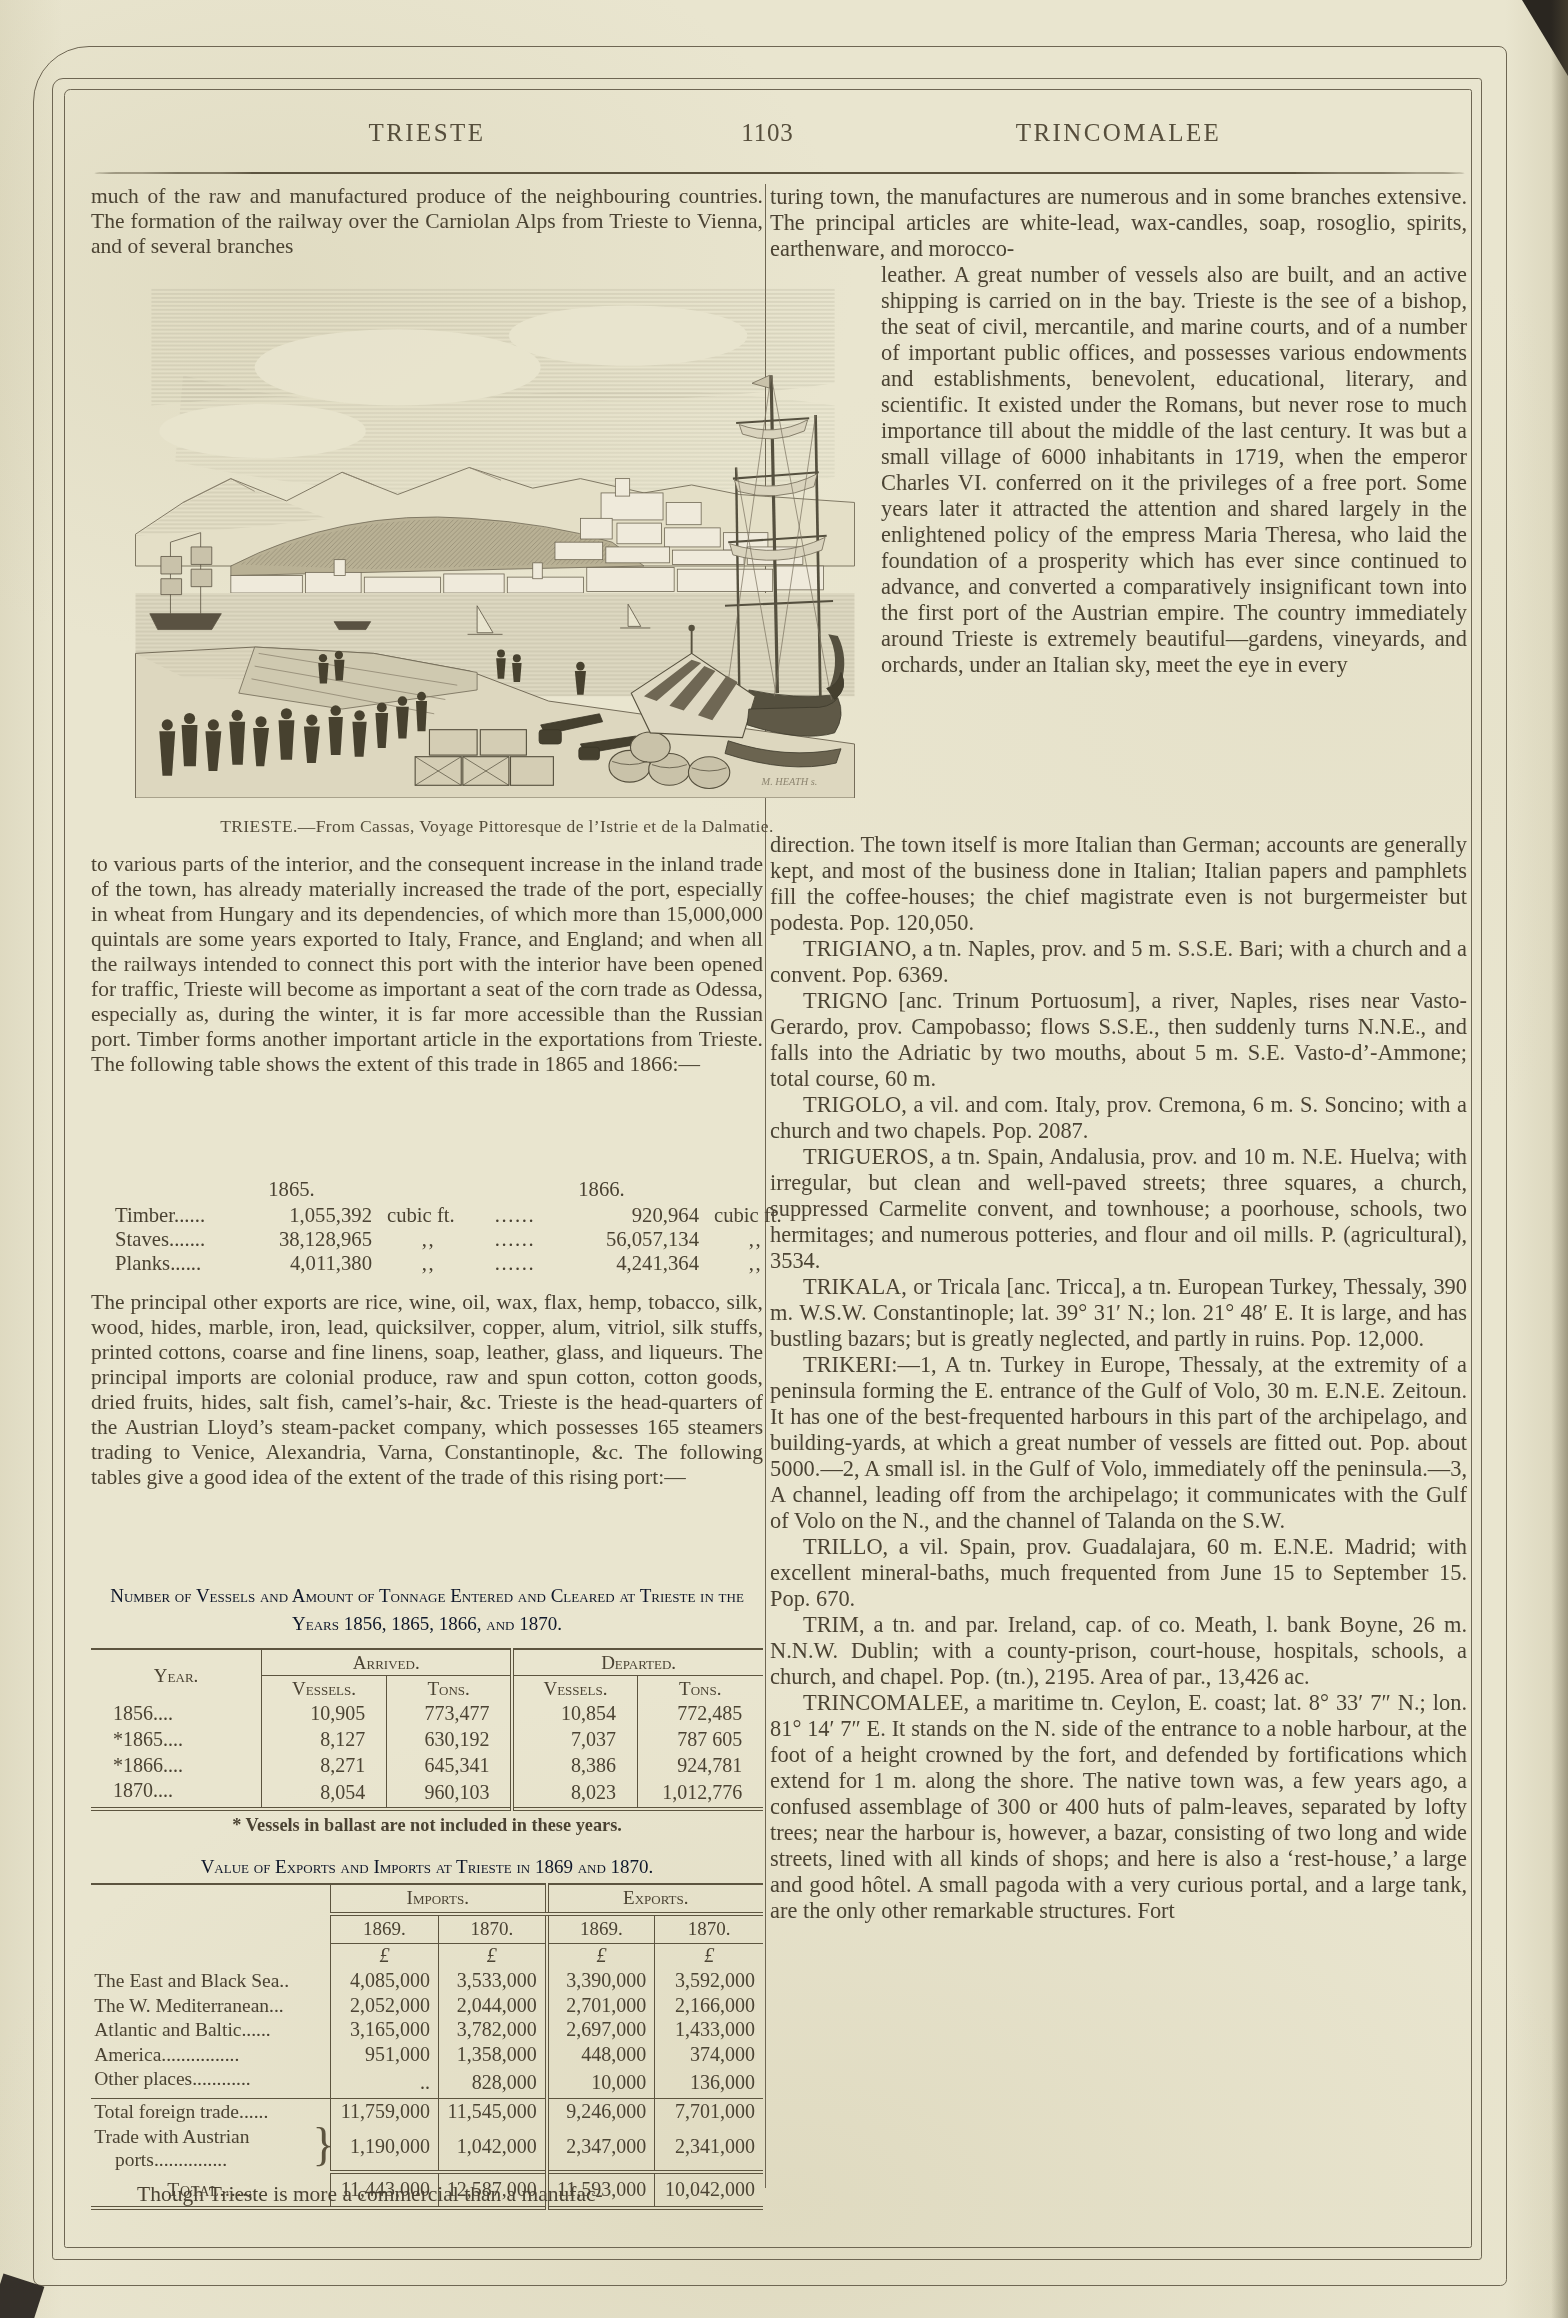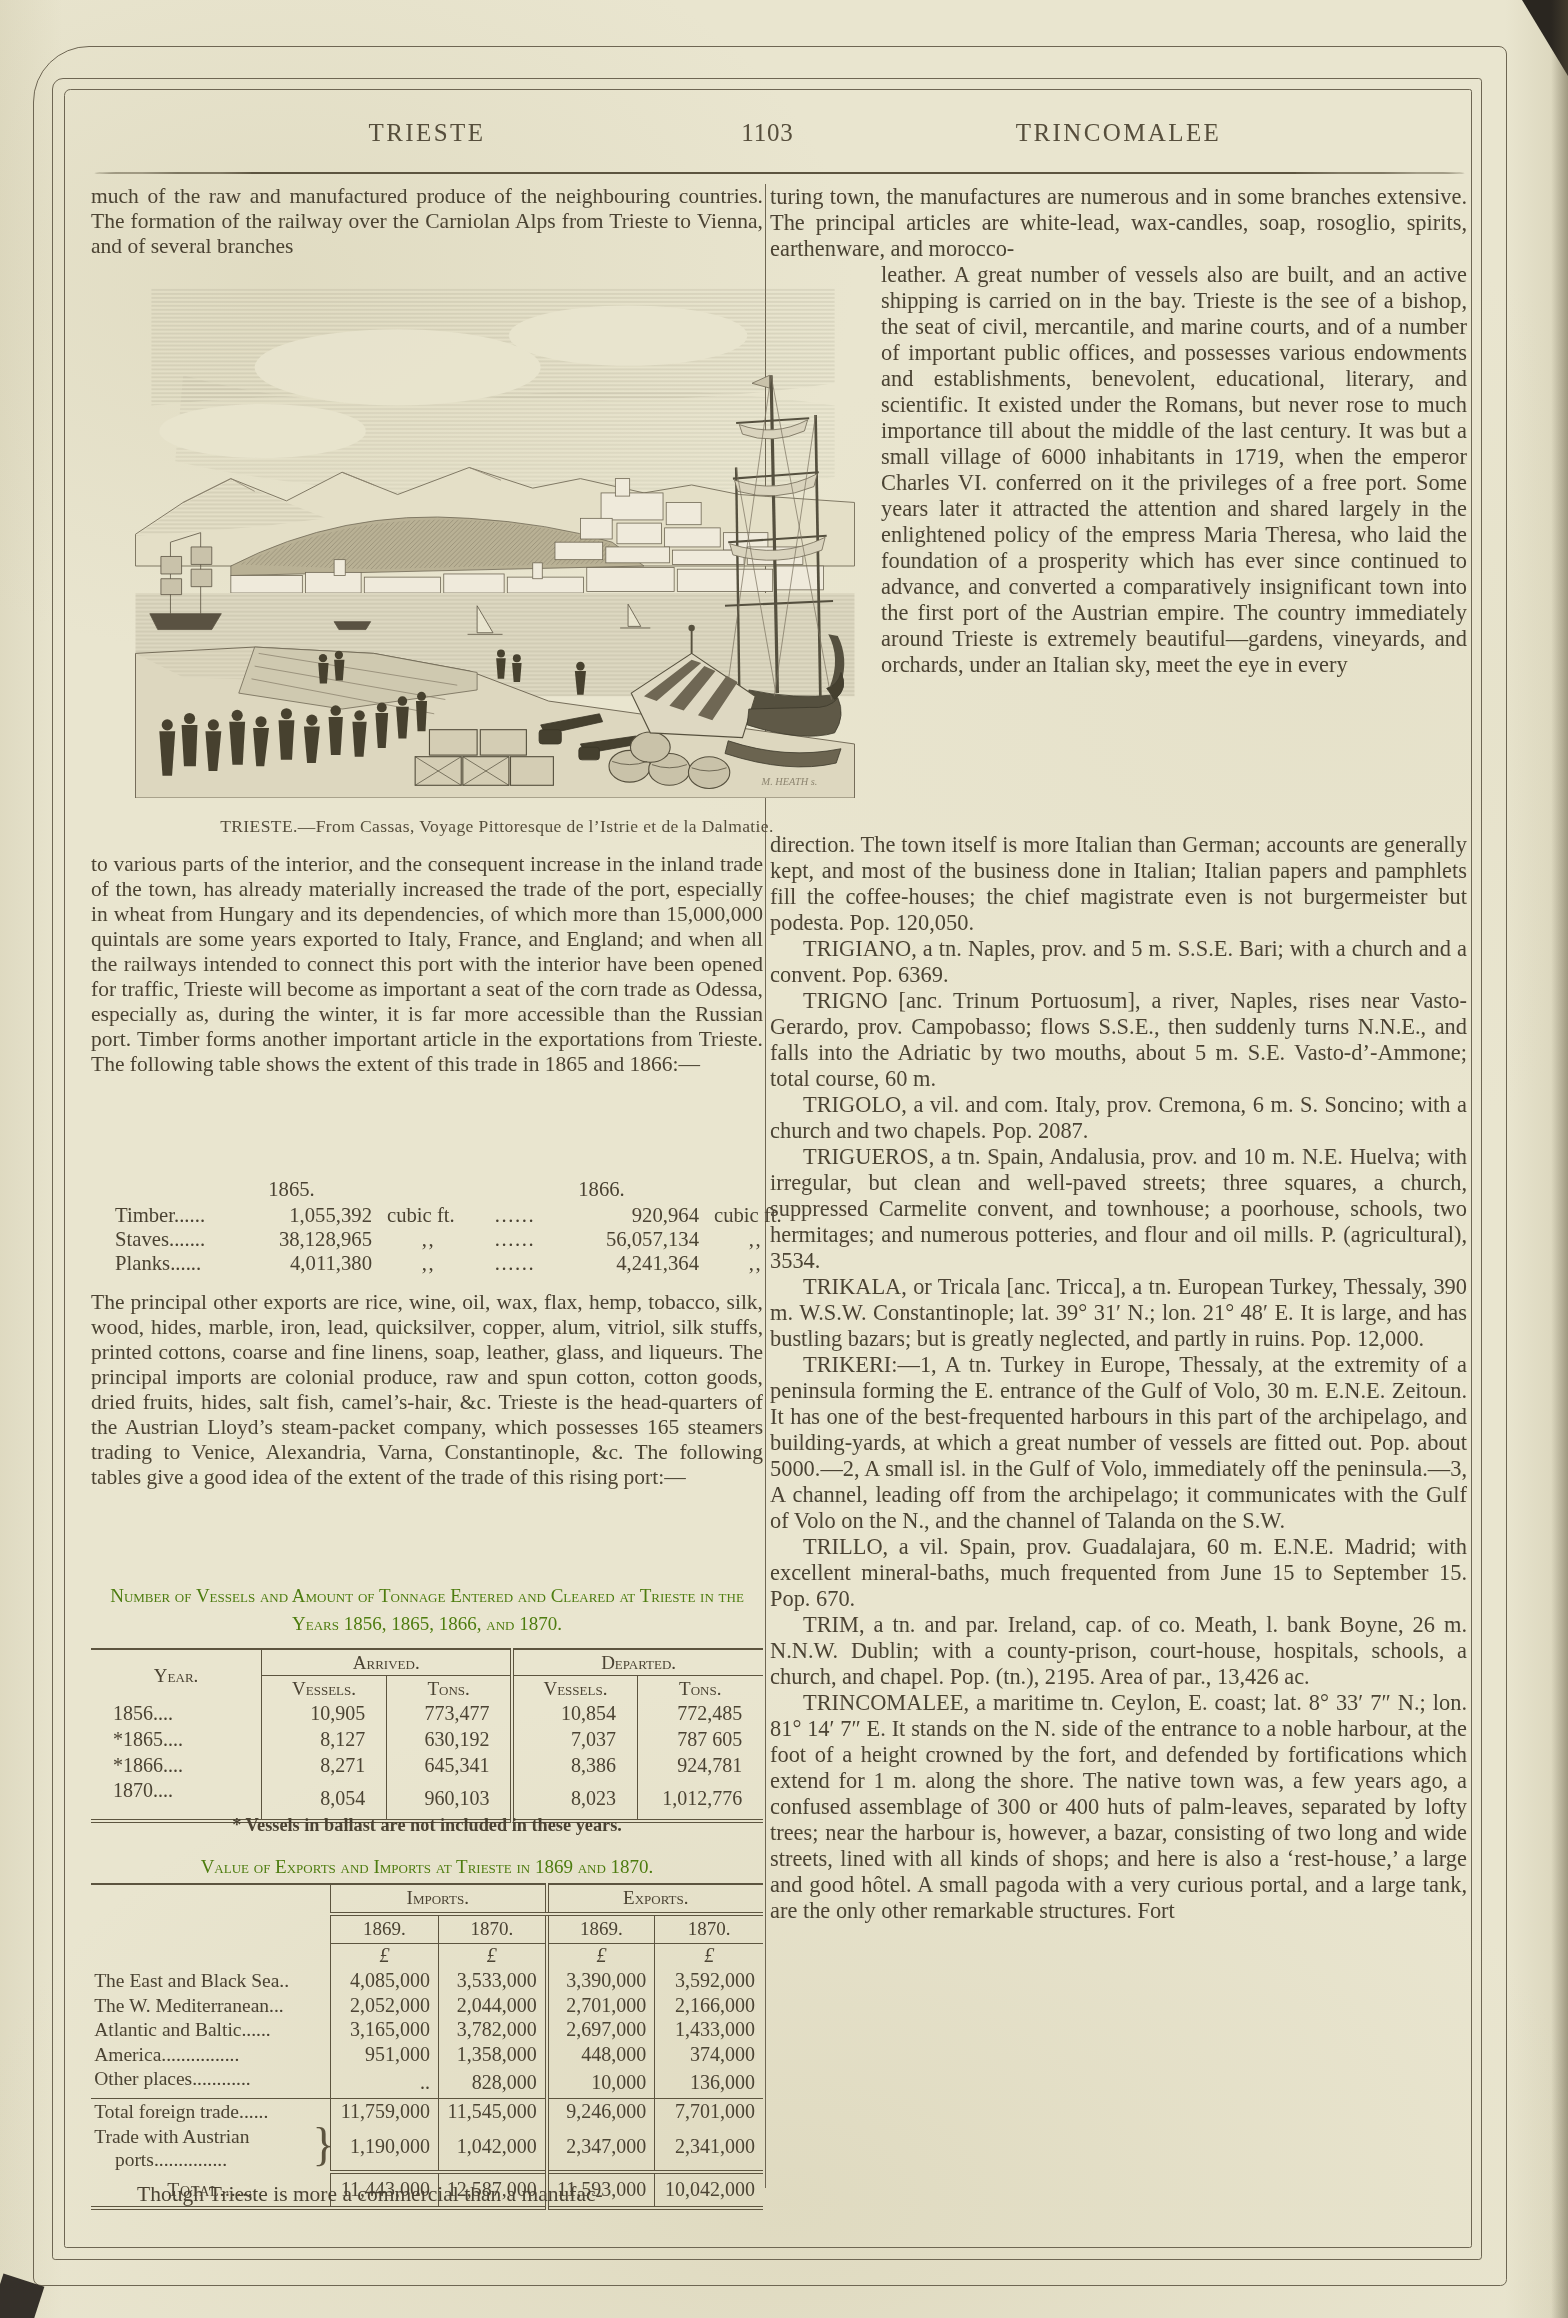--- a/index.html
+++ b/index.html
@@ -55,21 +55,21 @@
   .timber{position:absolute;left:91px;top:1178px;width:672px;font-size:20.7px;color:#4b4333;}
   .timber .yrow{display:grid;grid-template-columns:127px 147px 91px 76px 139px 91px;margin-bottom:1.6px;}
   .timber .yrow div{text-align:center;}
   .timber .trow{display:grid;grid-template-columns:127px 147px 91px 76px 139px 91px;line-height:24px;gap:7px;}
   .t-lab{text-align:left;padding-left:24px;}
   .t-num{text-align:right;}
   .t-unit{text-align:left;padding-left:8px;}
   .t-dots{text-align:center;letter-spacing:1.6px;}
 
   .tbl-title{position:absolute;left:91px;width:672px;text-align:center;
-    font-variant:small-caps;font-size:19px;line-height:28px;color:#4d7c0f;}
+    font-variant:small-caps;font-size:19px;line-height:28px;color:#0f172a;}
   .footnote{position:absolute;left:91px;top:1815px;width:672px;text-align:center;font-size:18.3px;font-weight:bold;}
 
   table{border-collapse:collapse;color:#4b4333;}
   .vtab{position:absolute;left:91px;top:1648px;width:672px;font-size:20px;
     border-top:2.4px solid #5c543f;border-bottom:4.8px double #5c543f;}
   .vtab th{font-weight:normal;font-variant:small-caps;font-size:19px;padding:1.6px 0;}
   .vtab td{padding:0 20.7px 1.6px 0;text-align:right;line-height:24px;}
   .vtab td.ylab{text-align:left;padding:0 0 1.6px 22px;}
   .sep-s{border-left:1.6px solid #5c543f;}
   .sep-d{border-left:4.8px double #5c543f;}
@@ -379,21 +379,21 @@
     <td class="sep-s">787 605</td>
   </tr>
   <tr>
     <td class="ylab">*1866....</td>
     <td class="sep-s">8,271</td>
     <td class="sep-s">645,341</td>
     <td class="sep-d">8,386</td>
     <td class="sep-s">924,781</td>
   </tr>
   <tr>
-    <td class="ylab" style="padding-bottom:17px">1870....</td>
+    <td class="ylab" style="padding-bottom:5px">1870....</td>
     <td class="sep-s">8,054</td>
     <td class="sep-s">960,103</td>
     <td class="sep-d">8,023</td>
     <td class="sep-s">1,012,776</td>
   </tr>
 </tbody>
   </table>
 
 <div class="footnote">* Vessels in ballast are not included in these years.</div>
 

